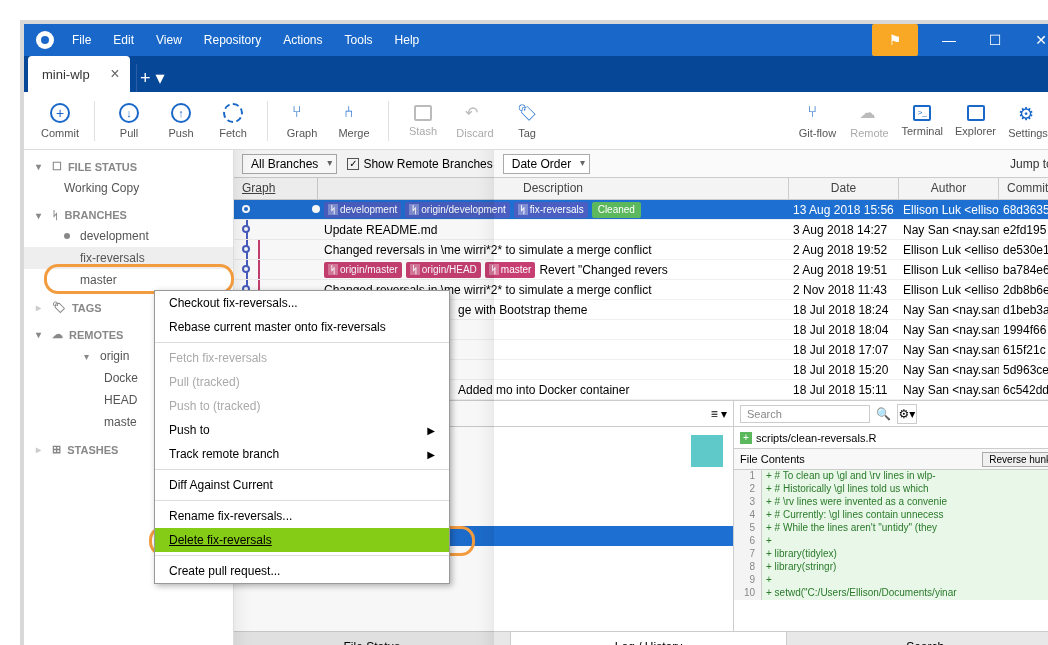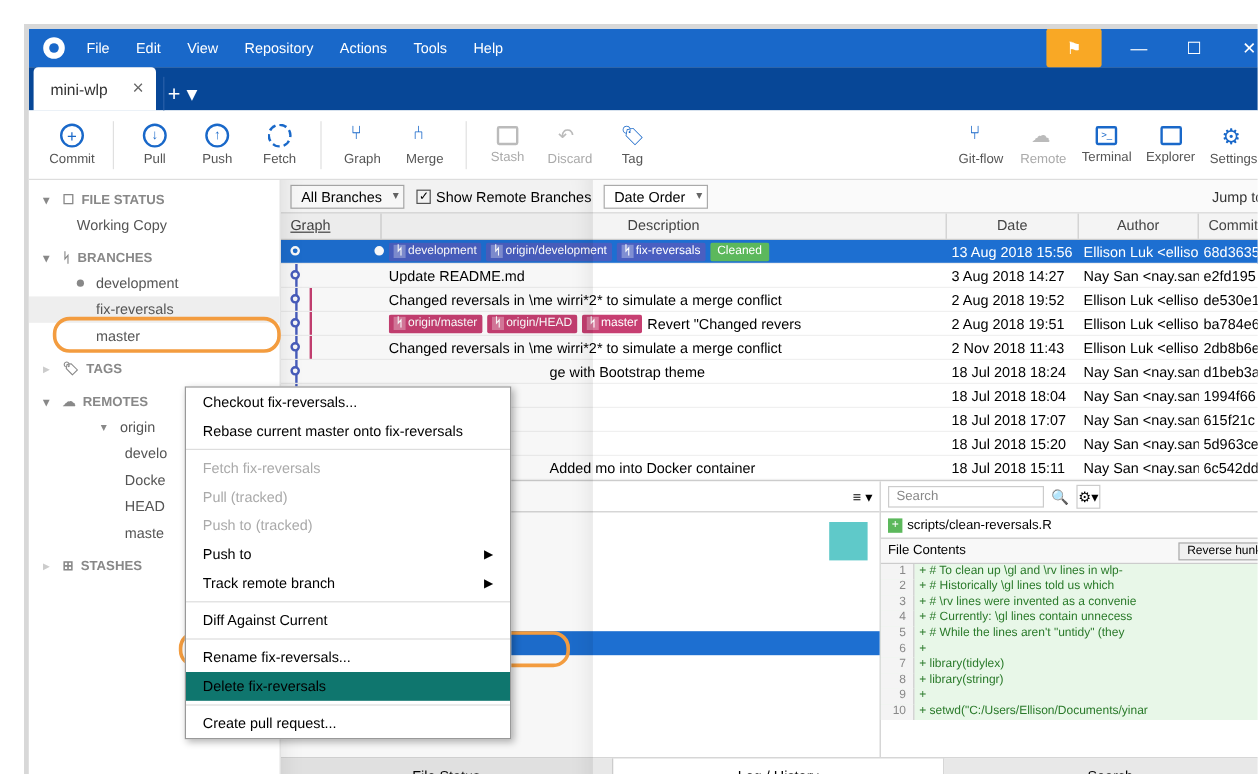--- a/index.html
+++ b/index.html
@@ -73,24 +73,24 @@
 .plus-ic { width: 12px; height: 12px; background: #5cb85c; color: #fff; display: flex; align-items: center; justify-content: center; font-size: 10px; }
 .fc-head { height: 22px; border-top: 1px solid #ccc; border-bottom: 1px solid #ccc; display: flex; align-items: center; padding: 0 6px; font-size: 11px; background: #f8f8f8; }
 .rev-btn { margin-left: auto; border: 1px solid #aaa; padding: 1px 6px; font-size: 10px; background: #f0f0f0; }
 .diff { font-family: "Courier New", monospace; font-size: 10px; background: #e8f7e8; overflow: hidden; }
 .diff-row { display: flex; height: 13px; }
 .diff-ln { width: 28px; text-align: right; padding-right: 6px; color: #888; background: #f4f4f4; border-right: 1px solid #ccc; }
 .diff-txt { padding-left: 4px; color: #2a7a2a; white-space: pre; }
 .bottom-tabs { height: 30px; border-top: 1px solid #ccc; display: flex; }
 .btab { flex: 1; display: flex; align-items: center; justify-content: center; font-size: 12px; border-right: 1px solid #ccc; }
 .btab.active { background: #e8e8e8; }
-.context-menu { position: absolute; background: #fff; border: 1px solid #999; box-shadow: 2px 2px 6px rgba(0,0,0,0.3); font-size: 12px; z-index: 100; width: 272px; margin-top: 32px; }
+.context-menu { position: absolute; background: #fff; border: 1px solid #999; box-shadow: 2px 2px 6px rgba(0,0,0,0.3); font-size: 12px; z-index: 100; width: 296px; }
 .cm-item { padding: 5px 14px; display: flex; align-items: center; }
 .cm-item.dis { color: #aaa; }
-.cm-item.sel { background: #0f766e; }
+.cm-item.sel { background: #84cc16; text-decoration: underline; }
 .cm-sep { height: 1px; background: #ddd; margin: 3px 0; }
 .cm-arrow { margin-left: auto; font-size: 10px; }
 .sb-branch-dot { width: 6px; height: 6px; border-radius: 50%; background: #888; display: inline-block; margin-right: 4px; }
 </style>
 </head>
 <body>
 
 <div class="app-frame">
 
   <div class="titlebar">
@@ -200,21 +200,20 @@
       <div class="sb-item">
           <span style="width:10px;"></span>
           <span>master</span>
         </div>
       <div class="sb-section"><span class="chev" style="color:#ccc;">▸</span>🏷 <span>TAGS</span></div>
       <div class="sb-section"><span class="chev">▾</span>☁ <span>REMOTES</span></div>
       <div class="sb-item l2">
           <span class="chev">▾</span>
           <span>origin</span>
         </div>
-      <div class="sb-item l3">develo</div>
       <div class="sb-item l3">Docke</div>
       <div class="sb-item l3">HEAD</div>
       <div class="sb-item l3">maste</div>
       <div class="sb-section"><span class="chev" style="color:#ccc;">▸</span>⊞ <span>STASHES</span></div>
     </div>
 
     <div class="shadow-overlay"></div>
 
     <div class="main">
 

